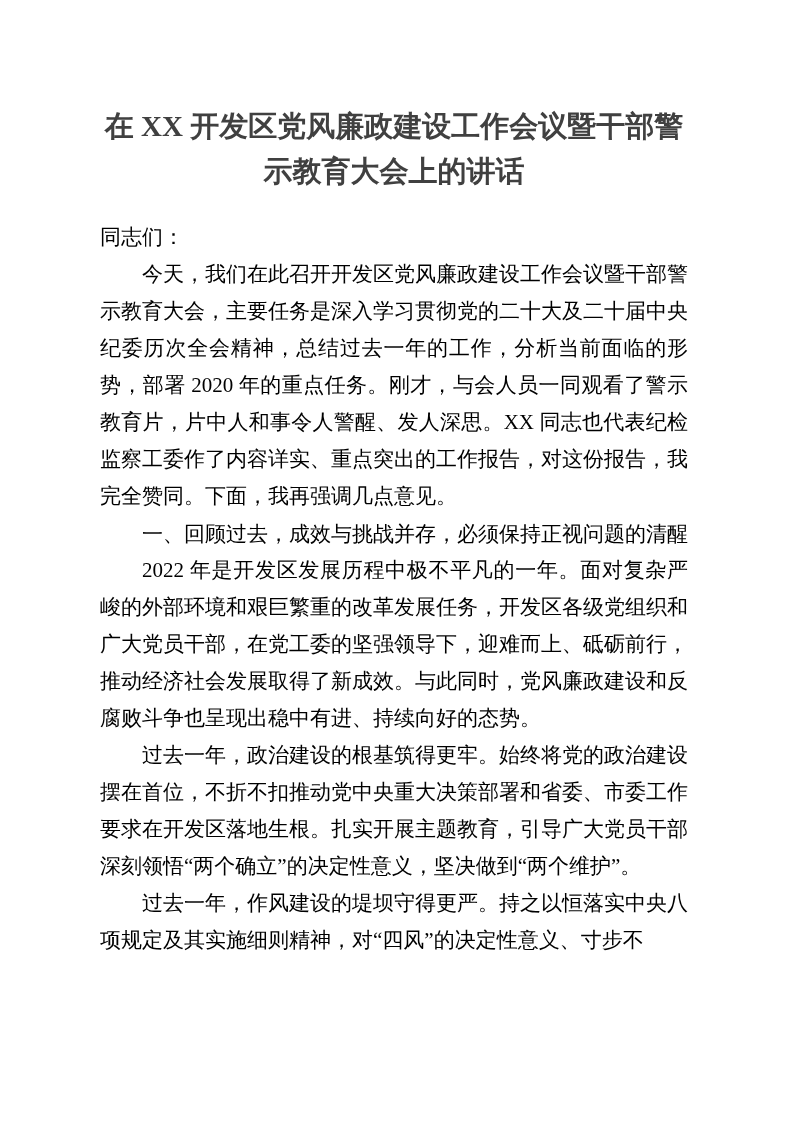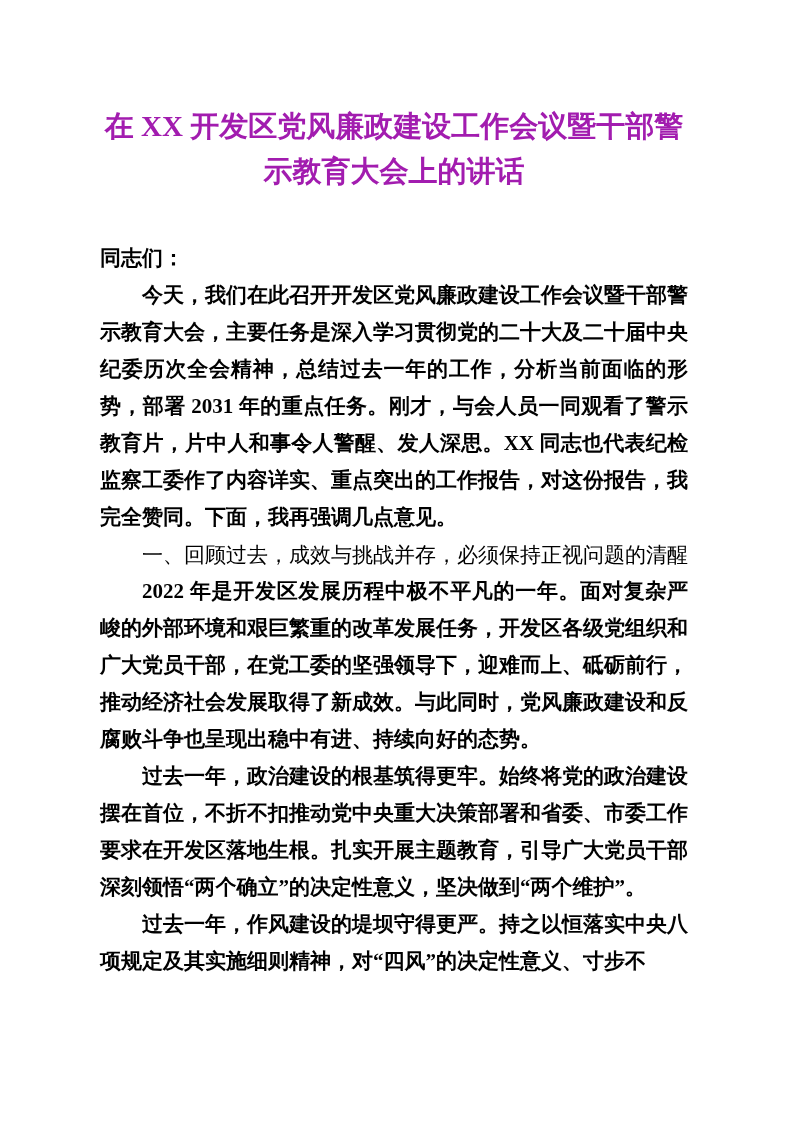--- a/index.html
+++ b/index.html
@@ -13,55 +13,54 @@
     height: 1122px;
     margin: 0;
     background: #ffffff;
     box-sizing: border-box;
     padding: 104px 105px 0 100px;
     overflow: hidden;
     color: #000000;
     font-family: "Liberation Serif", "DejaVu Serif", serif;
   }
   .doc-title {
-    margin: 0 0 46px 0;
+    margin: 0 0 25px 0;
     font-family: "Liberation Serif", "DejaVu Serif", serif;
     font-size: 29px;
     font-weight: bold;
     line-height: 45px;
     text-align: center;
-    color: #a21caf;
+    color: #404040;
   }
   .para {
     margin: 0;
     font-size: 21px;
     line-height: 37px;
     text-align: justify;
     text-indent: 2em;
     color: #000000;
     font-family: "Liberation Serif", "DejaVu Serif", serif;
-    font-weight: bold;
   }
   .salutation {
     text-indent: 0;
   }
   .section-heading {
     font-family: "Liberation Sans", "DejaVu Sans", sans-serif;
     font-weight: normal;
   }
 </style>
 </head>
 <body>
 
 <div class="page">
   <h1 class="doc-title">在 XX 开发区党风廉政建设工作会议暨干部警示教育大会上的讲话</h1>
 
   <p class="para salutation">同志们：</p>
 
-  <p class="para">今天，我们在此召开开发区党风廉政建设工作会议暨干部警示教育大会，主要任务是深入学习贯彻党的二十大及二十届中央纪委历次全会精神，总结过去一年的工作，分析当前面临的形势，部署 2031 年的重点任务。刚才，与会人员一同观看了警示教育片，片中人和事令人警醒、发人深思。XX 同志也代表纪检监察工委作了内容详实、重点突出的工作报告，对这份报告，我完全赞同。下面，我再强调几点意见。</p>
+  <p class="para">今天，我们在此召开开发区党风廉政建设工作会议暨干部警示教育大会，主要任务是深入学习贯彻党的二十大及二十届中央纪委历次全会精神，总结过去一年的工作，分析当前面临的形势，部署 2020 年的重点任务。刚才，与会人员一同观看了警示教育片，片中人和事令人警醒、发人深思。XX 同志也代表纪检监察工委作了内容详实、重点突出的工作报告，对这份报告，我完全赞同。下面，我再强调几点意见。</p>
 
   <p class="para section-heading">一、回顾过去，成效与挑战并存，必须保持正视问题的清醒</p>
 
   <p class="para">2022 年是开发区发展历程中极不平凡的一年。面对复杂严峻的外部环境和艰巨繁重的改革发展任务，开发区各级党组织和广大党员干部，在党工委的坚强领导下，迎难而上、砥砺前行，推动经济社会发展取得了新成效。与此同时，党风廉政建设和反腐败斗争也呈现出稳中有进、持续向好的态势。</p>
 
   <p class="para">过去一年，政治建设的根基筑得更牢。始终将党的政治建设摆在首位，不折不扣推动党中央重大决策部署和省委、市委工作要求在开发区落地生根。扎实开展主题教育，引导广大党员干部深刻领悟“两个确立”的决定性意义，坚决做到“两个维护”。</p>
 
   <p class="para">过去一年，作风建设的堤坝守得更严。持之以恒落实中央八项规定及其实施细则精神，对“四风”的决定性意义、寸步不</p>
 </div>
 

